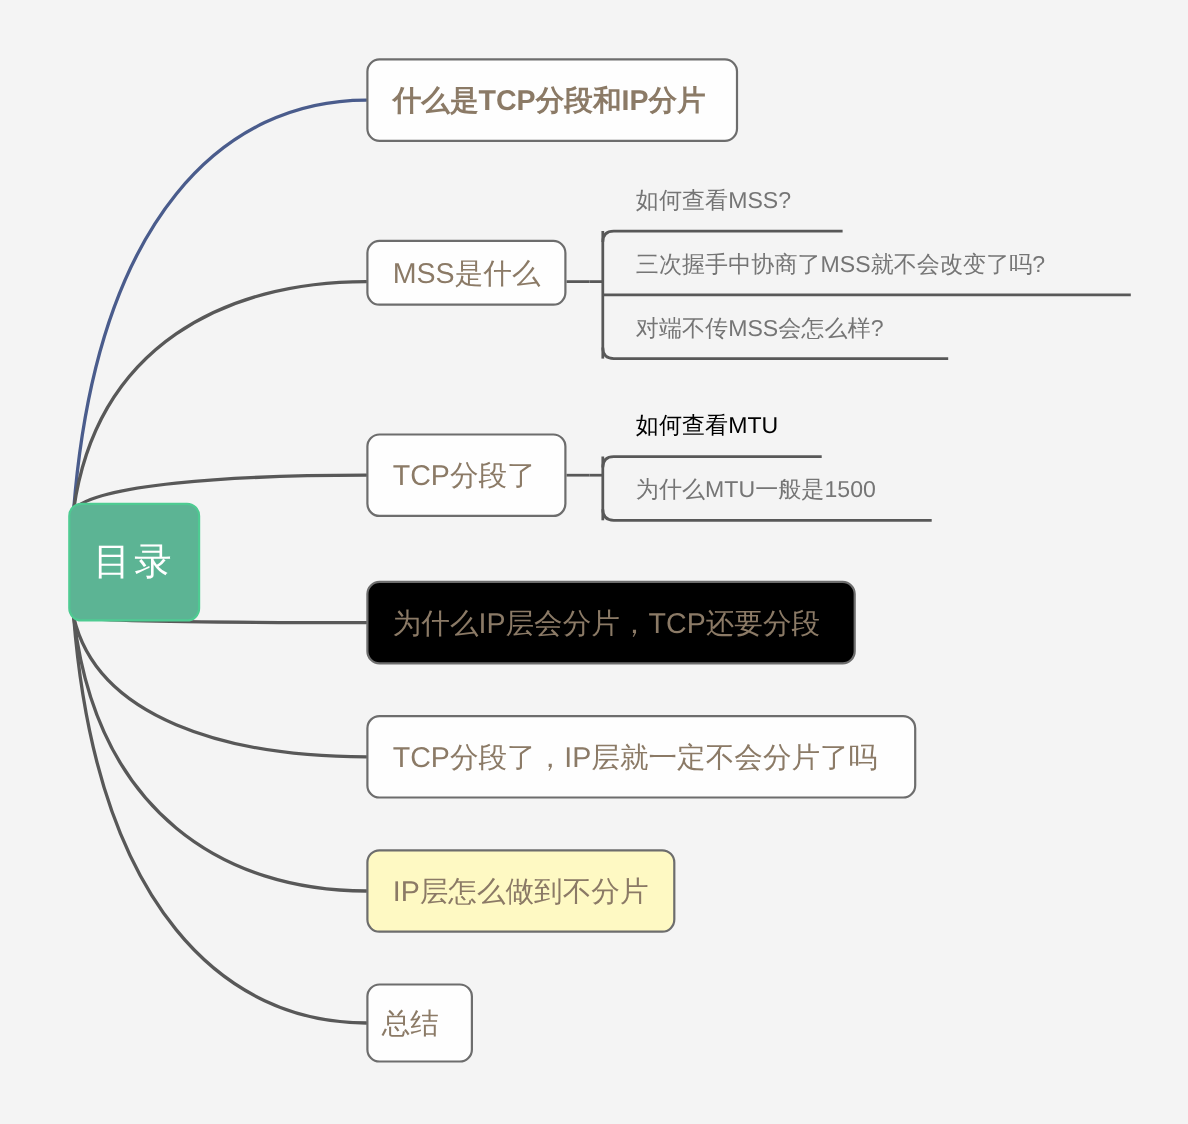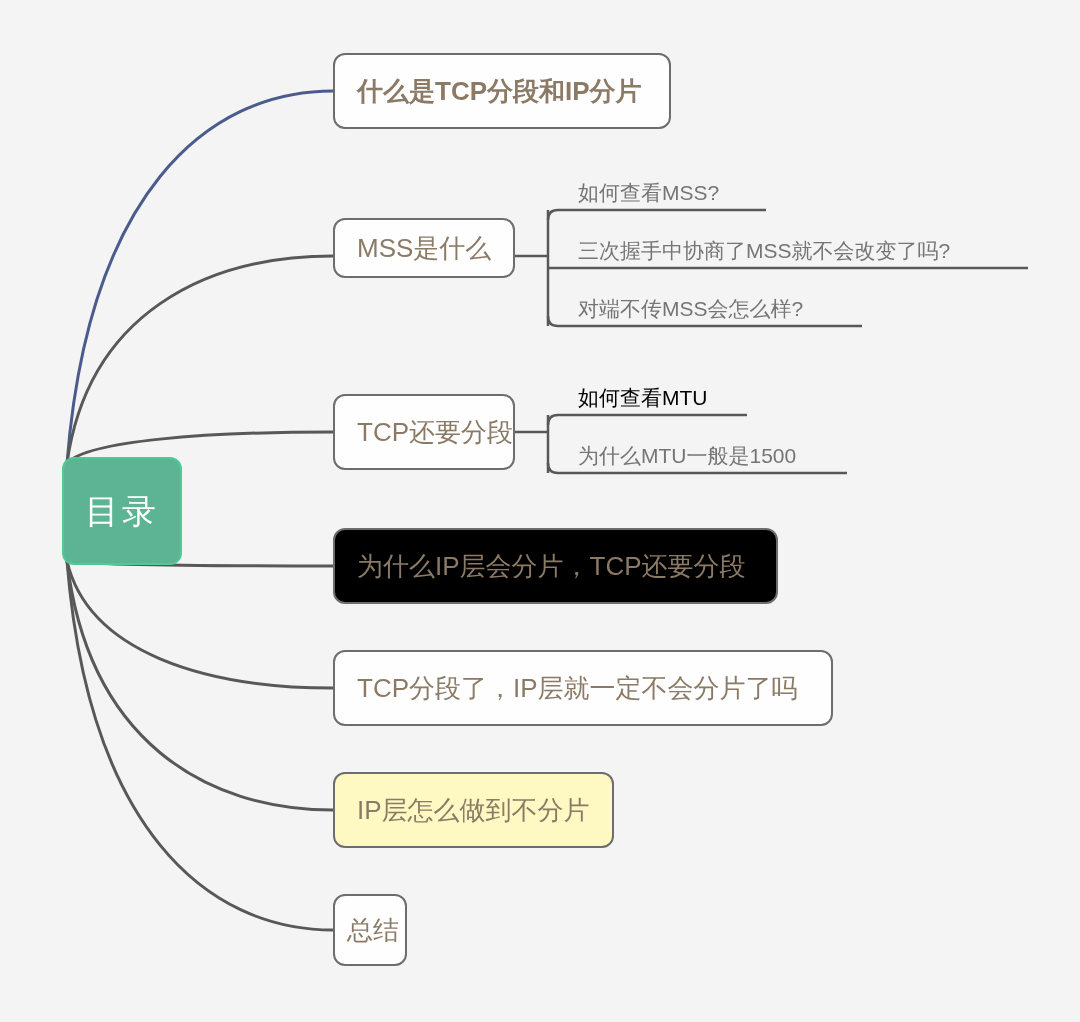--- a/index.html
+++ b/index.html
@@ -54,21 +54,21 @@
   .subitem {
     position: absolute;
     box-sizing: border-box;
     color: #757575;
     font-size: 21px;
     line-height: 1;
     white-space: nowrap;
     display: flex;
     align-items: flex-end;
     padding-left: 30px;
-    padding-bottom: 7px;
+    padding-bottom: 17px;
   }
 </style>
 </head>
 <body>
 
 <div id="mindmap">
 
   <svg id="edges" viewBox="0 0 1080 1022" width="1080" height="1022">
       <path d="M 67 463 C 88.28 195.16000000000003 205.32 91 333 91" fill="none" stroke="#4a5c8c" stroke-width="3" stroke-linecap="round"></path>
       <path d="M 67 463 C 88.28 313.96000000000004 205.32 256 333 256" fill="none" stroke="#585858" stroke-width="3" stroke-linecap="round"></path>
@@ -106,35 +106,35 @@
       <div class="subitem" style="left: 548px; top: 178px; height: 32px; color: rgb(117, 117, 117);">
         <span>如何查看MSS?</span>
       </div>
       <div class="subitem" style="left: 548px; top: 236px; height: 32px; color: rgb(117, 117, 117);">
         <span>三次握手中协商了MSS就不会改变了吗?</span>
       </div>
       <div class="subitem" style="left: 548px; top: 294px; height: 32px; color: rgb(117, 117, 117);">
         <span>对端不传MSS会怎么样?</span>
       </div>
       <div class="node" style="left: 333px; top: 394px; width: 182px; height: 76px; background: rgb(254, 254, 254); border-color: rgb(109, 109, 109); color: rgb(139, 122, 102);">
-        <span>TCP还要分段</span>
+        <span>TCP分段了</span>
       </div>
       <div class="subitem" style="left: 548px; top: 383px; height: 32px; color: #000000; justify-content: flex-end;">
         <span>如何查看MTU</span>
       </div>
       <div class="subitem" style="left: 548px; top: 441px; height: 32px; color: rgb(117, 117, 117);">
         <span>为什么MTU一般是1500</span>
       </div>
       <div class="node" style="left: 333px; top: 528px; width: 445px; height: 76px; background: #000000; border-color: rgb(109, 109, 109); color: rgb(139, 122, 102);">
         <span>为什么IP层会分片，TCP还要分段</span>
       </div>
       <div class="node" style="left: 333px; top: 650px; width: 500px; height: 76px; background: rgb(254, 254, 254); border-color: rgb(109, 109, 109); color: rgb(139, 122, 102);">
         <span>TCP分段了，IP层就一定不会分片了吗</span>
       </div>
       <div class="node" style="left: 333px; top: 772px; width: 281px; height: 76px; background: #fef9c3; border-color: rgb(109, 109, 109); color: rgb(139, 122, 102);">
         <span>IP层怎么做到不分片</span>
       </div>
-      <div class="node" style="left: 333px; top: 894px; width: 74px; height: 72px; background: rgb(254, 254, 254); border-color: rgb(109, 109, 109); color: rgb(139, 122, 102); padding-left: 12px;">
+      <div class="node" style="left: 333px; top: 894px; width: 97px; height: 72px; background: rgb(254, 254, 254); border-color: rgb(109, 109, 109); color: rgb(139, 122, 102); padding-left: 12px;">
         <span>总结</span>
       </div>
     </div>
 
 </div>
 
 </body></html>

